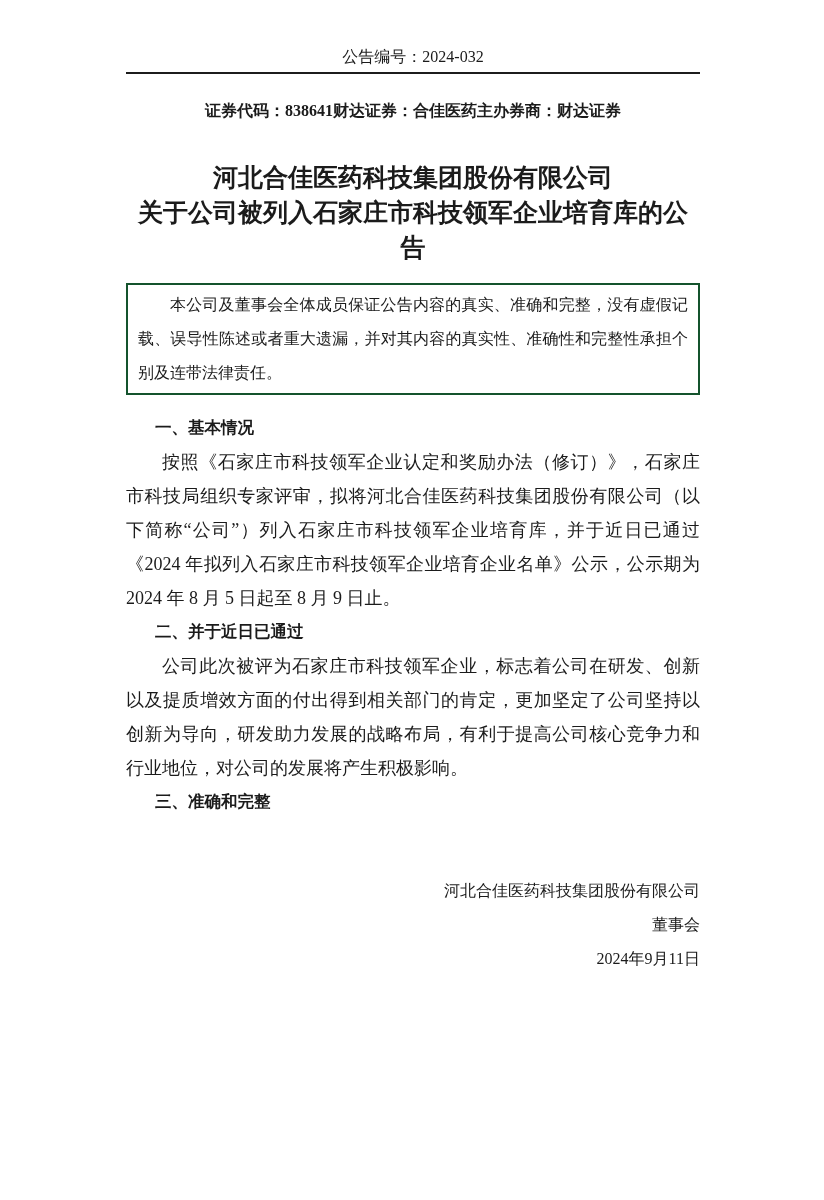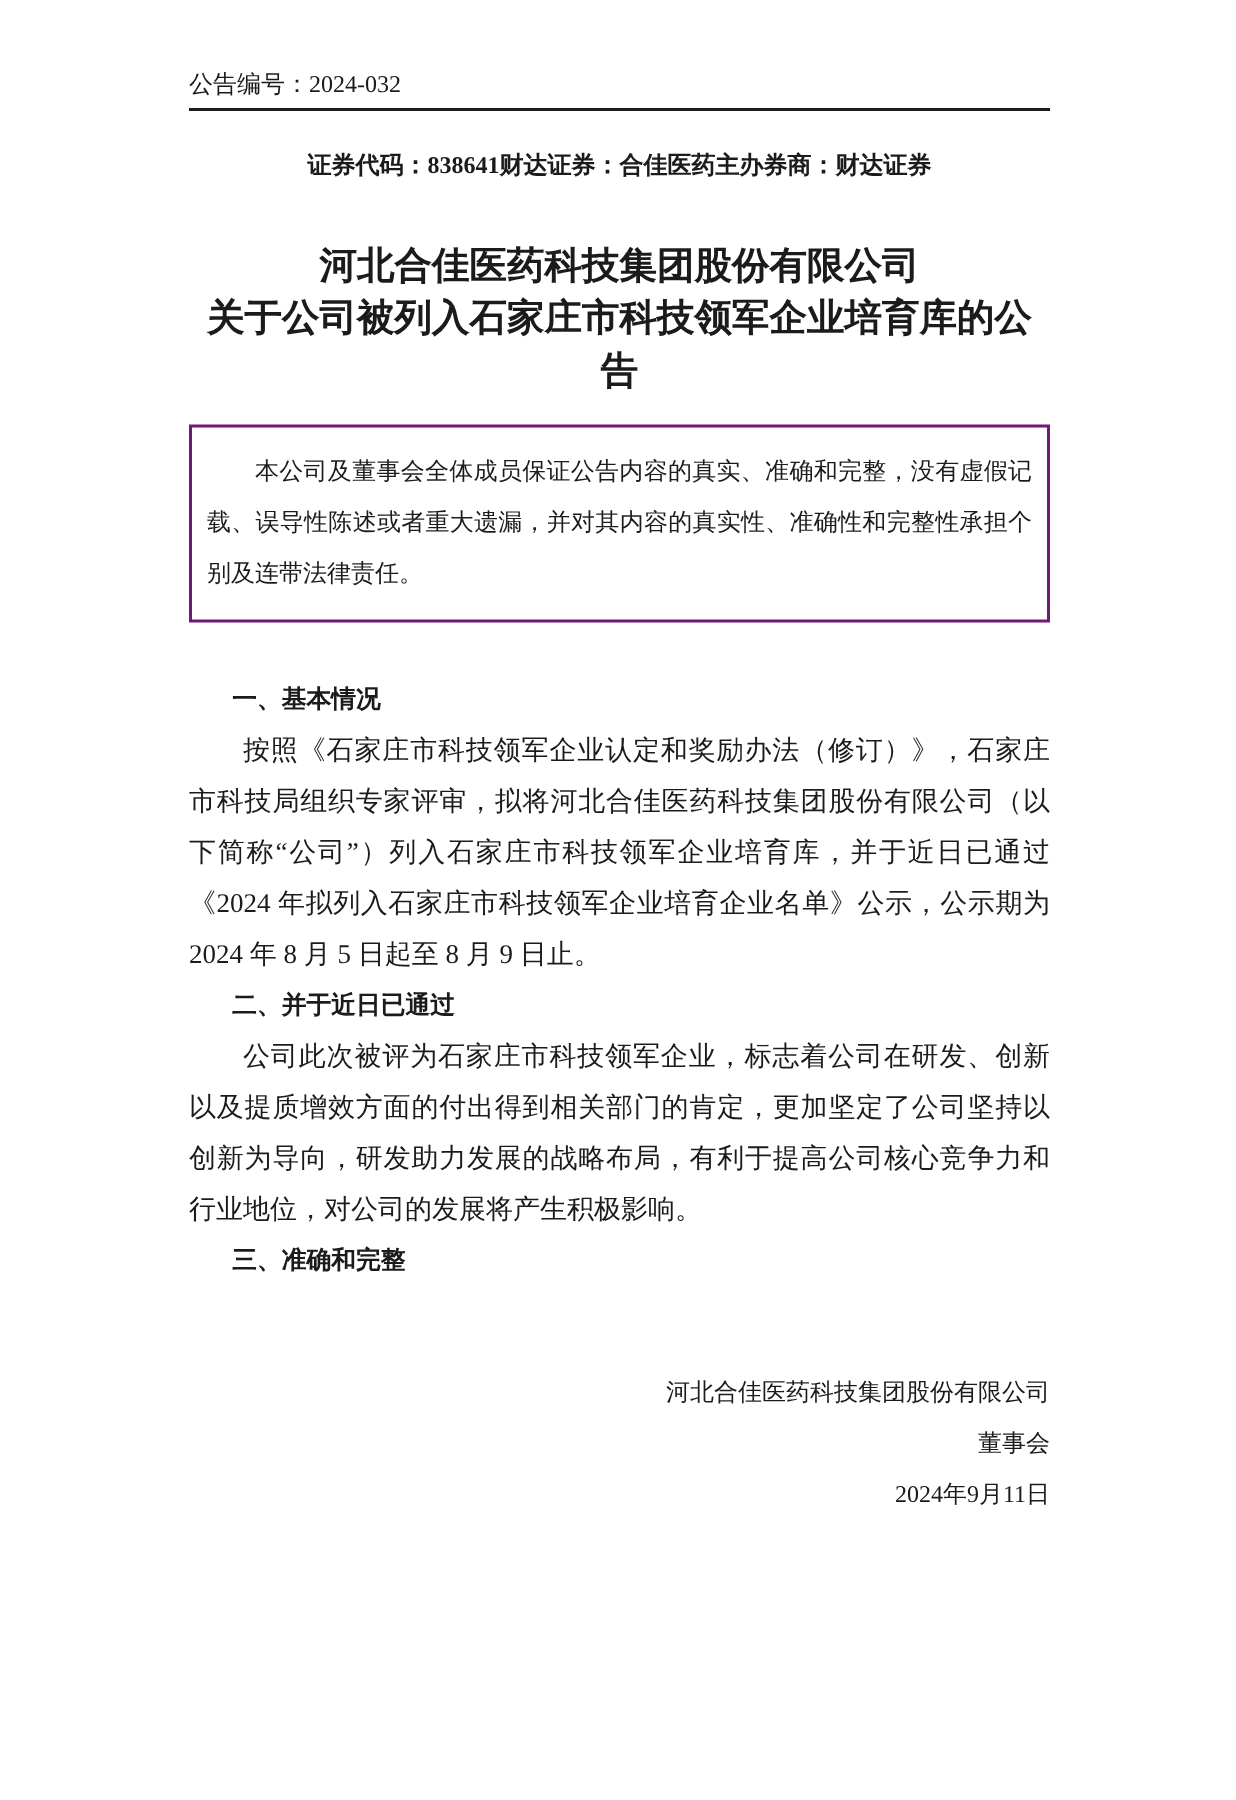--- a/index.html
+++ b/index.html
@@ -13,21 +13,21 @@
     height: 1200px;
     margin: 0 auto;
     background: #ffffff;
     box-sizing: border-box;
     padding: 46px 124px 0 126px;
     font-family: "Liberation Serif", serif;
     color: #1b1b1b;
     overflow: hidden;
   }
   .ann-no {
-    text-align: left;
+    text-align: center;
     font-size: 16px;
     line-height: 22px;
     white-space: nowrap;
   }
   .rule {
     border: none;
     border-top: 2px solid #1c1c1c;
     margin: 4px 0 0 0;
     height: 0;
   }
@@ -42,40 +42,40 @@
   }
   .title-block {
     margin-top: 38px;
     text-align: center;
     font-weight: bold;
     font-size: 25px;
     line-height: 35px;
   }
   .disclaimer-box {
     margin-top: 18px;
-    border: 2px solid #701a75;
-    padding: 13px 10px;
+    border: 2px solid #14532d;
+    padding: 3px 10px;
     box-sizing: border-box;
   }
   .disclaimer-box p {
     margin: 0;
     font-size: 16px;
     line-height: 34px;
     text-align: justify;
     text-indent: 2em;
   }
   .section-heading {
     margin: 0;
     font-size: 16.5px;
     font-weight: bold;
     line-height: 34px;
     text-indent: 1.75em;
   }
   .section-heading.first {
-    margin-top: 34px;
+    margin-top: 16px;
   }
   .para {
     margin: 0;
     font-size: 18px;
     line-height: 34px;
     text-align: justify;
     text-indent: 2em;
   }
   .signature {
     margin-top: 55px;

